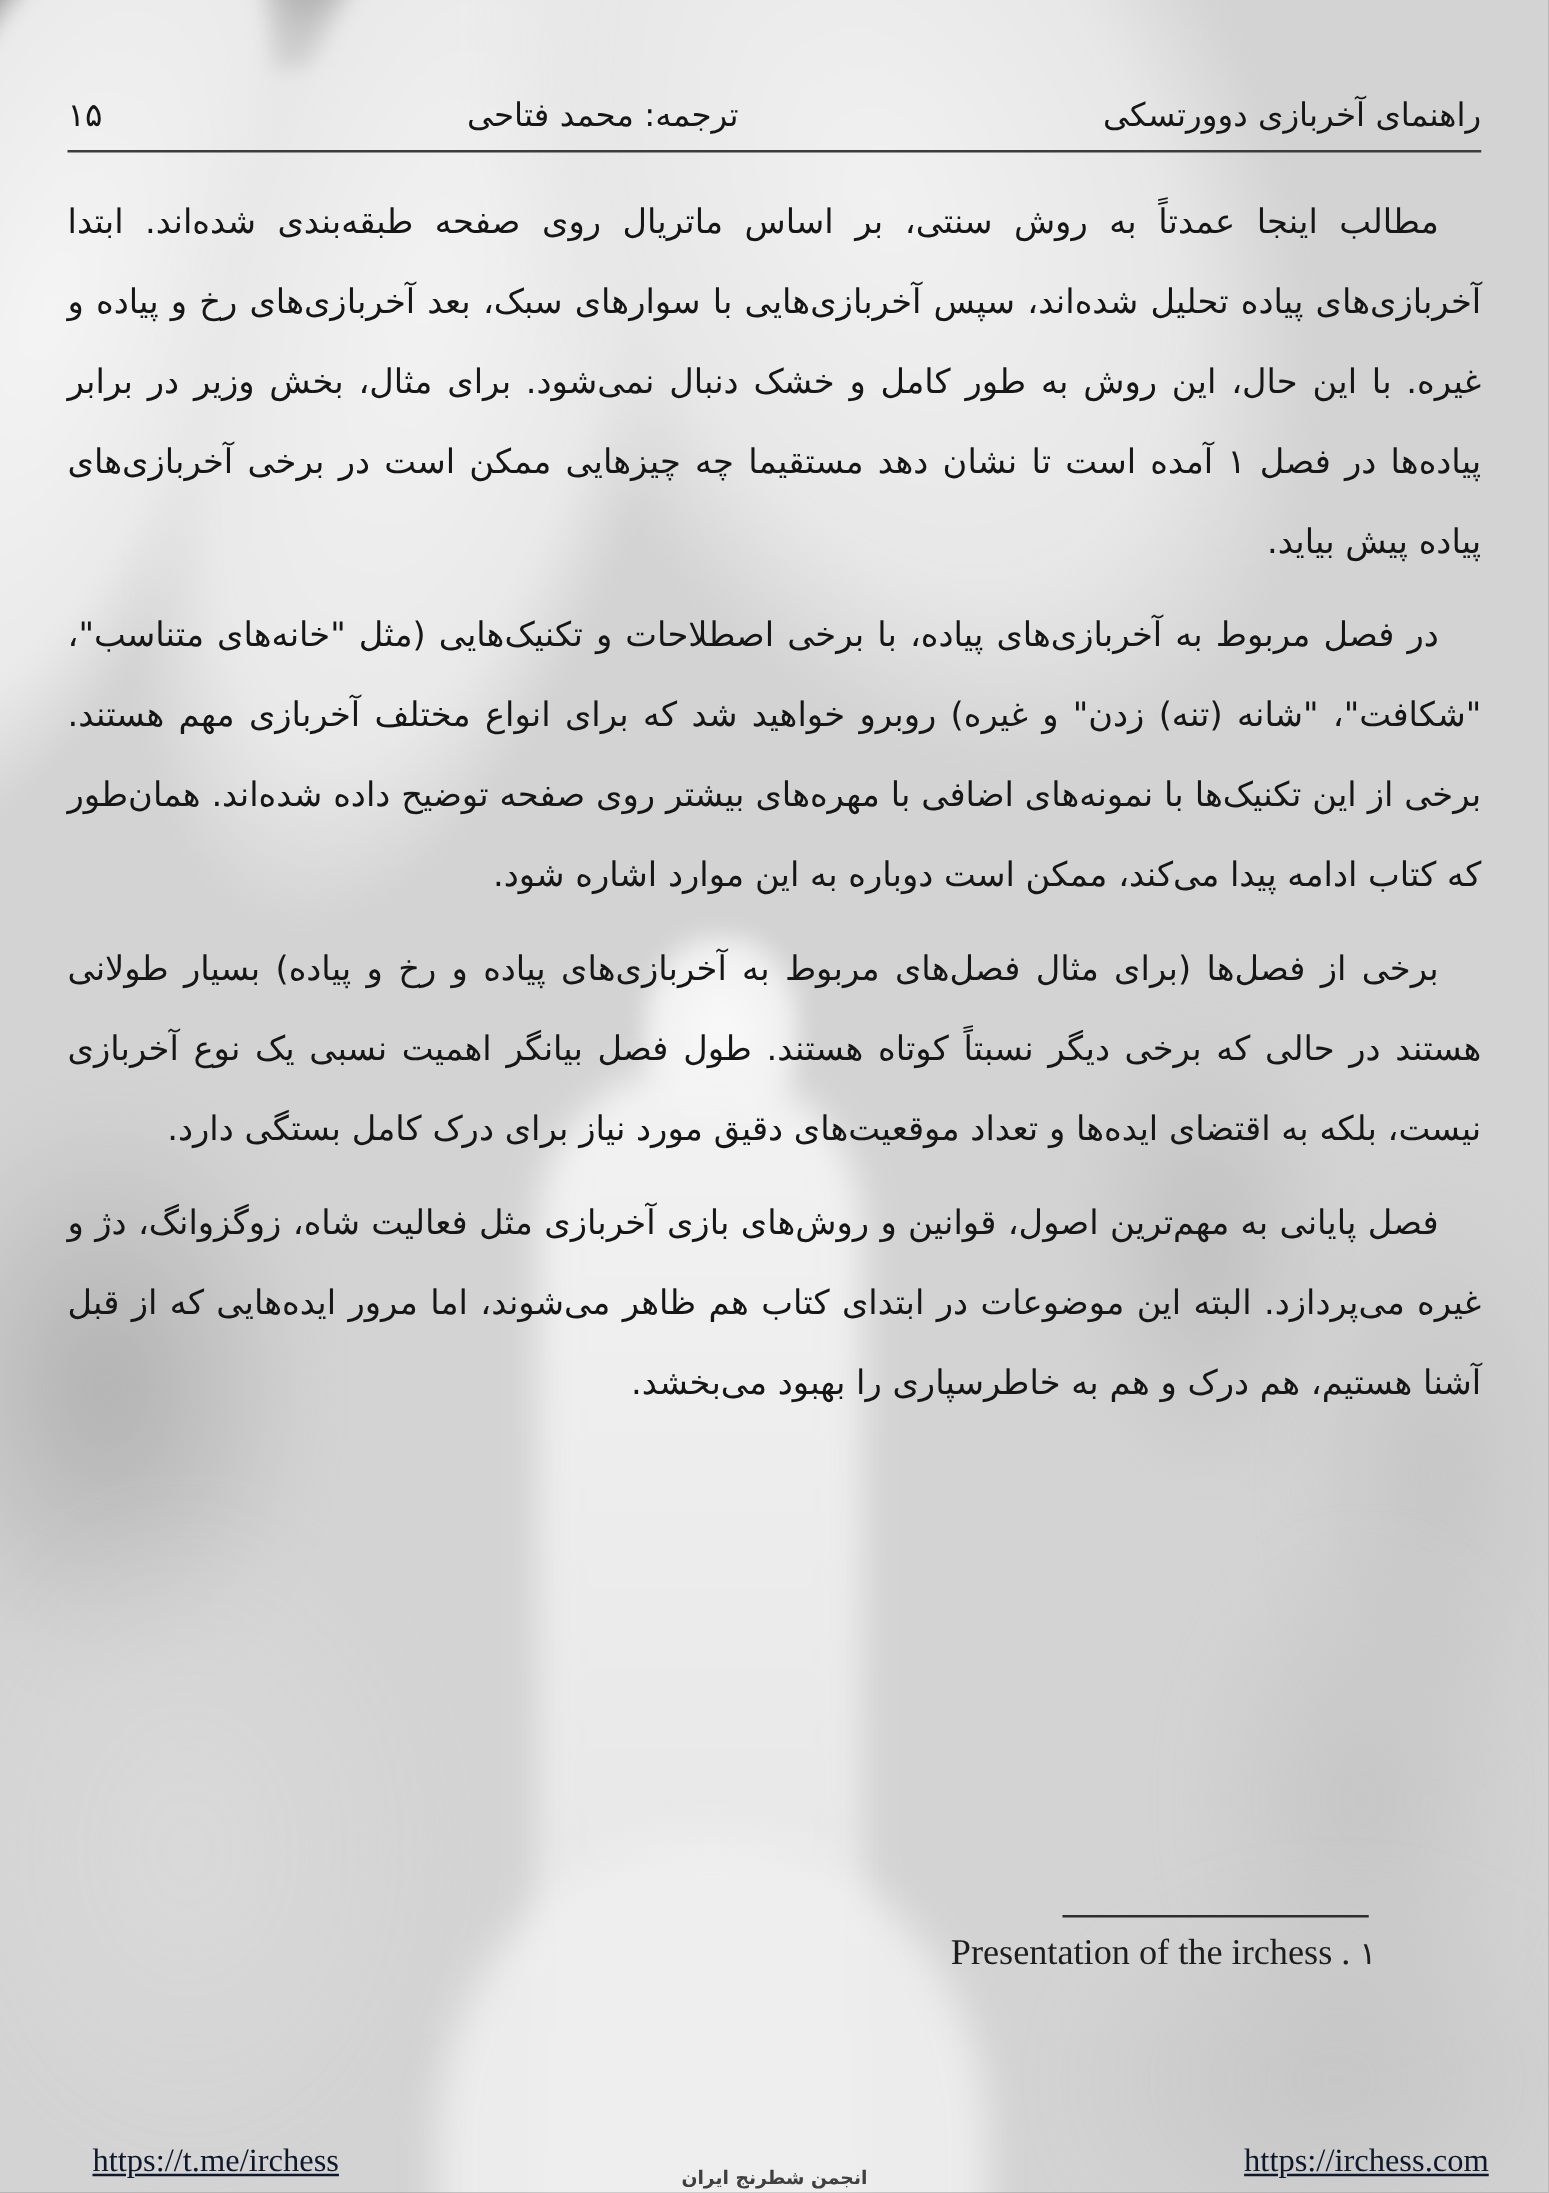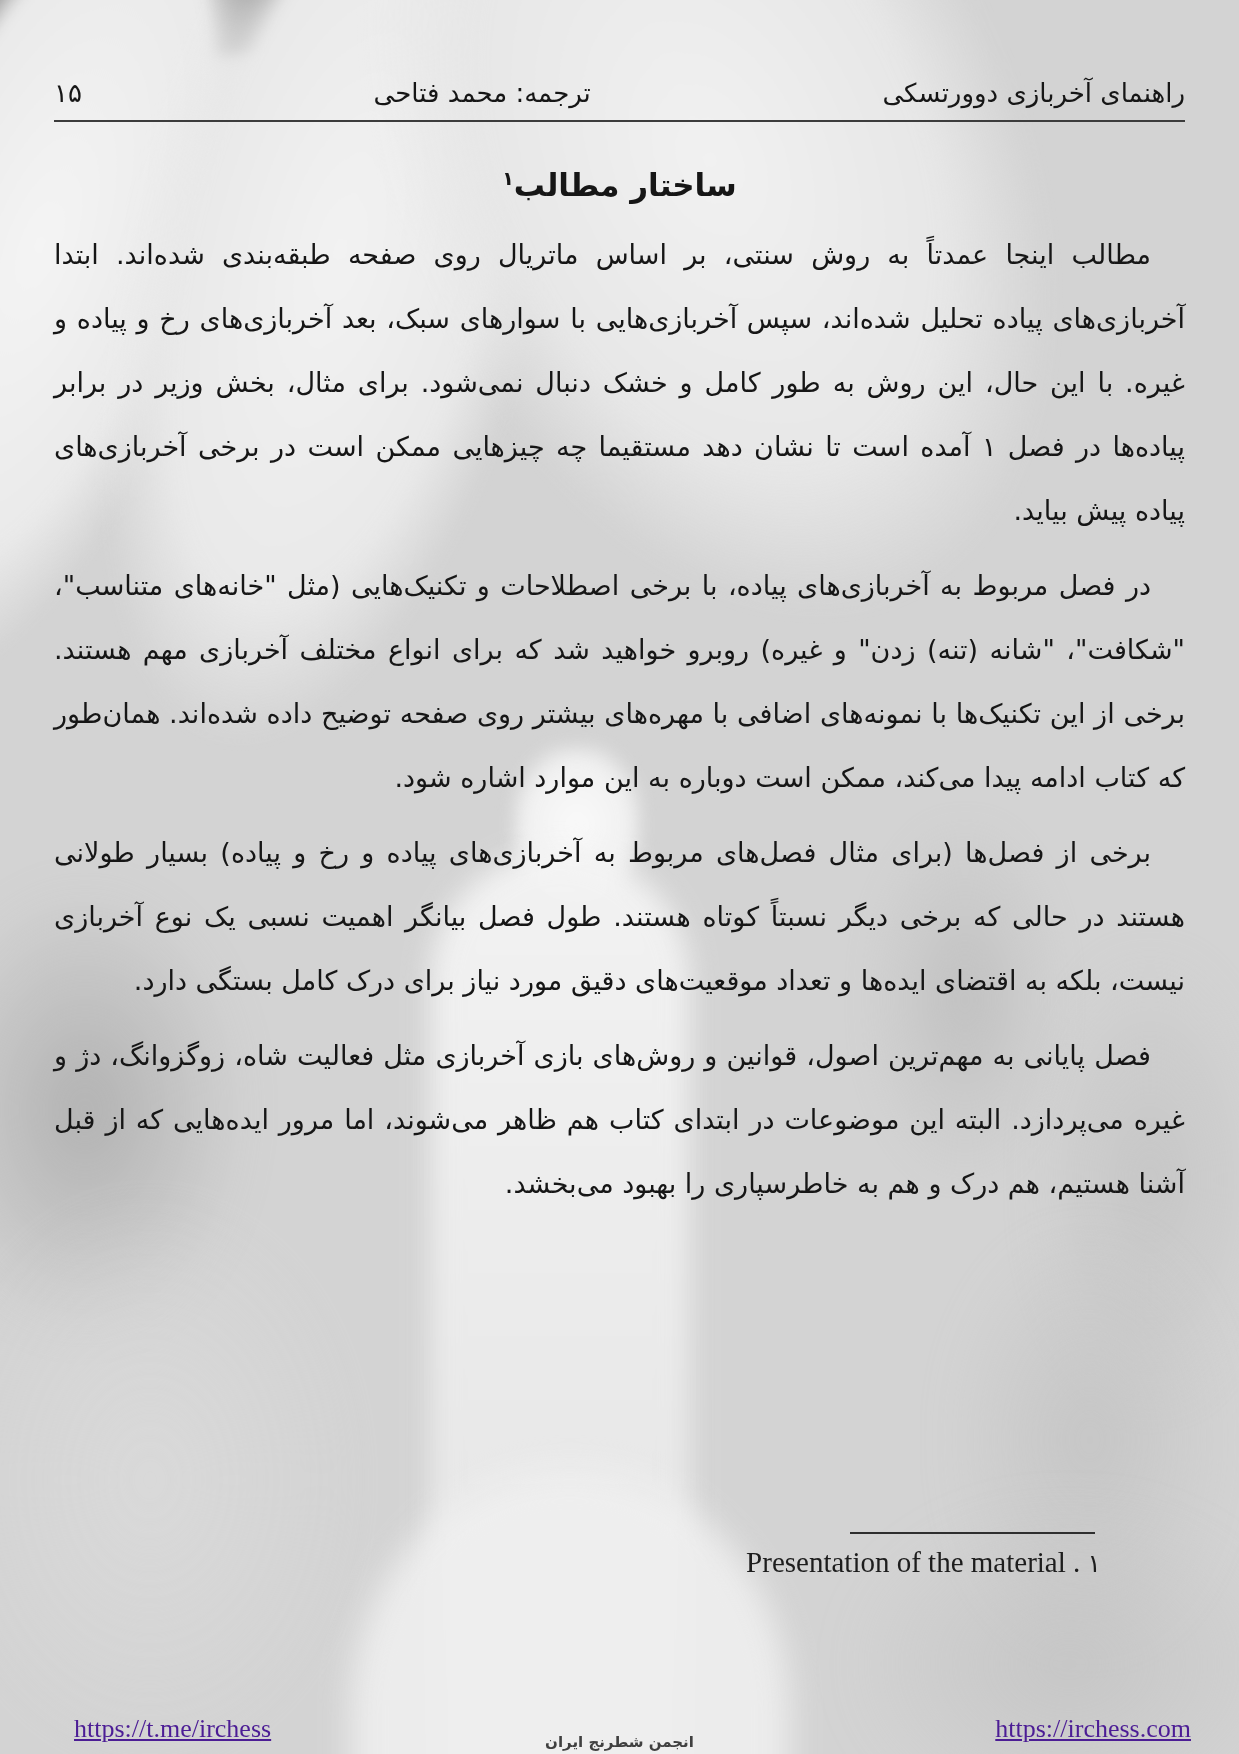--- a/index.html
+++ b/index.html
@@ -60,21 +60,21 @@
   .section-heading sup { font-size:19px; }
 
   .footnote { position:absolute; top:1532px; right:138px; direction:rtl; }
   .fn-rule { width:245px; border:none; border-top:2px solid #2e2e2e; margin:0 6px 12px auto; }
   .fn-text { font-family:"Liberation Serif", serif; font-size:29px; color:#1d1d1d; white-space:nowrap; text-align:left; }
   .fn-num { font-family:"DejaVu Sans", sans-serif; font-size:25px; }
 
   .footer-center { position:absolute; bottom:4px; left:0; right:0; text-align:center; line-height:1; }
   .assoc-title { color:#404040; font-weight:bold; font-size:15px; }
   .shop-link { display:block; margin-top:-10px; color:#f6f600; font-size:37px; letter-spacing:1px; text-decoration:none; }
-  .corner-link { position:absolute; bottom:10px; font-family:"Liberation Serif", serif; font-size:26px; color:#4c1d95; text-decoration:underline; }
+  .corner-link { position:absolute; bottom:10px; font-family:"Liberation Serif", serif; font-size:26px; color:#0f172a; text-decoration:underline; }
   .link-left { left:74px; }
   .link-right { right:48px; }
 </style>
 </head>
 <body>
 
 <div class="page">
 
   <div class="bg">
     <div class="shape s-darktop"></div>
@@ -95,33 +95,32 @@
   <div class="content">
 
     <div class="pg-header">
       <span class="h-title">راهنمای آخربازی دوورتسکی</span>
       <span class="h-translator">ترجمه: محمد فتاحی</span>
       <span class="h-pagenum">۱۵</span>
     </div>
     <hr class="header-rule">
 
     <div class="doc-body">
-      <h2 class="section-heading"><span>ساختار مطالب</span><sup>۱</sup></h2>
       <p class="para">مطالب اینجا عمدتاً به روش سنتی، بر اساس ماتریال روی صفحه طبقه‌بندی شده‌اند. ابتدا آخربازی‌های پیاده تحلیل شده‌اند، سپس آخربازی‌هایی با سوارهای سبک، بعد آخربازی‌های رخ و پیاده و غیره. با این حال، این روش به طور کامل و خشک دنبال نمی‌شود. برای مثال، بخش وزیر در برابر پیاده‌ها در فصل ۱ آمده است تا نشان دهد مستقیما چه چیزهایی ممکن است در برخی آخربازی‌های پیاده پیش بیاید.</p>
       <p class="para">در فصل مربوط به آخربازی‌های پیاده، با برخی اصطلاحات و تکنیک‌هایی (مثل "خانه‌های متناسب"، "شکافت"، "شانه (تنه) زدن" و غیره) روبرو خواهید شد که برای انواع مختلف آخربازی مهم هستند. برخی از این تکنیک‌ها با نمونه‌های اضافی با مهره‌های بیشتر روی صفحه توضیح داده شده‌اند. همان‌طور که کتاب ادامه پیدا می‌کند، ممکن است دوباره به این موارد اشاره شود.</p>
       <p class="para">برخی از فصل‌ها (برای مثال فصل‌های مربوط به آخربازی‌های پیاده و رخ و پیاده) بسیار طولانی هستند در حالی که برخی دیگر نسبتاً کوتاه هستند. طول فصل بیانگر اهمیت نسبی یک نوع آخربازی نیست، بلکه به اقتضای ایده‌ها و تعداد موقعیت‌های دقیق مورد نیاز برای درک کامل بستگی دارد.</p>
       <p class="para">فصل پایانی به مهم‌ترین اصول، قوانین و روش‌های بازی آخربازی مثل فعالیت شاه، زوگزوانگ، دژ و غیره می‌پردازد. البته این موضوعات در ابتدای کتاب هم ظاهر می‌شوند، اما مرور ایده‌هایی که از قبل آشنا هستیم، هم درک و هم به خاطرسپاری را بهبود می‌بخشد.</p>
     </div>
 
   </div>
 
   <div class="footnote">
     <hr class="fn-rule">
     <div class="fn-text">
-      <span class="fn-num">۱</span><span>&nbsp;.&nbsp;</span><span>Presentation of the material</span>
+      <span class="fn-num">۱</span><span>&nbsp;.&nbsp;</span><span>Presentation of the irchess</span>
     </div>
   </div>
 
   <div class="footer-center">
     <span class="assoc-title">انجمن شطرنج ایران</span>
   </div>
   <a class="corner-link link-left" href="#">https://t.me/irchess</a>
   <a class="corner-link link-right" href="#">https://irchess.com</a>
 
 </div>

